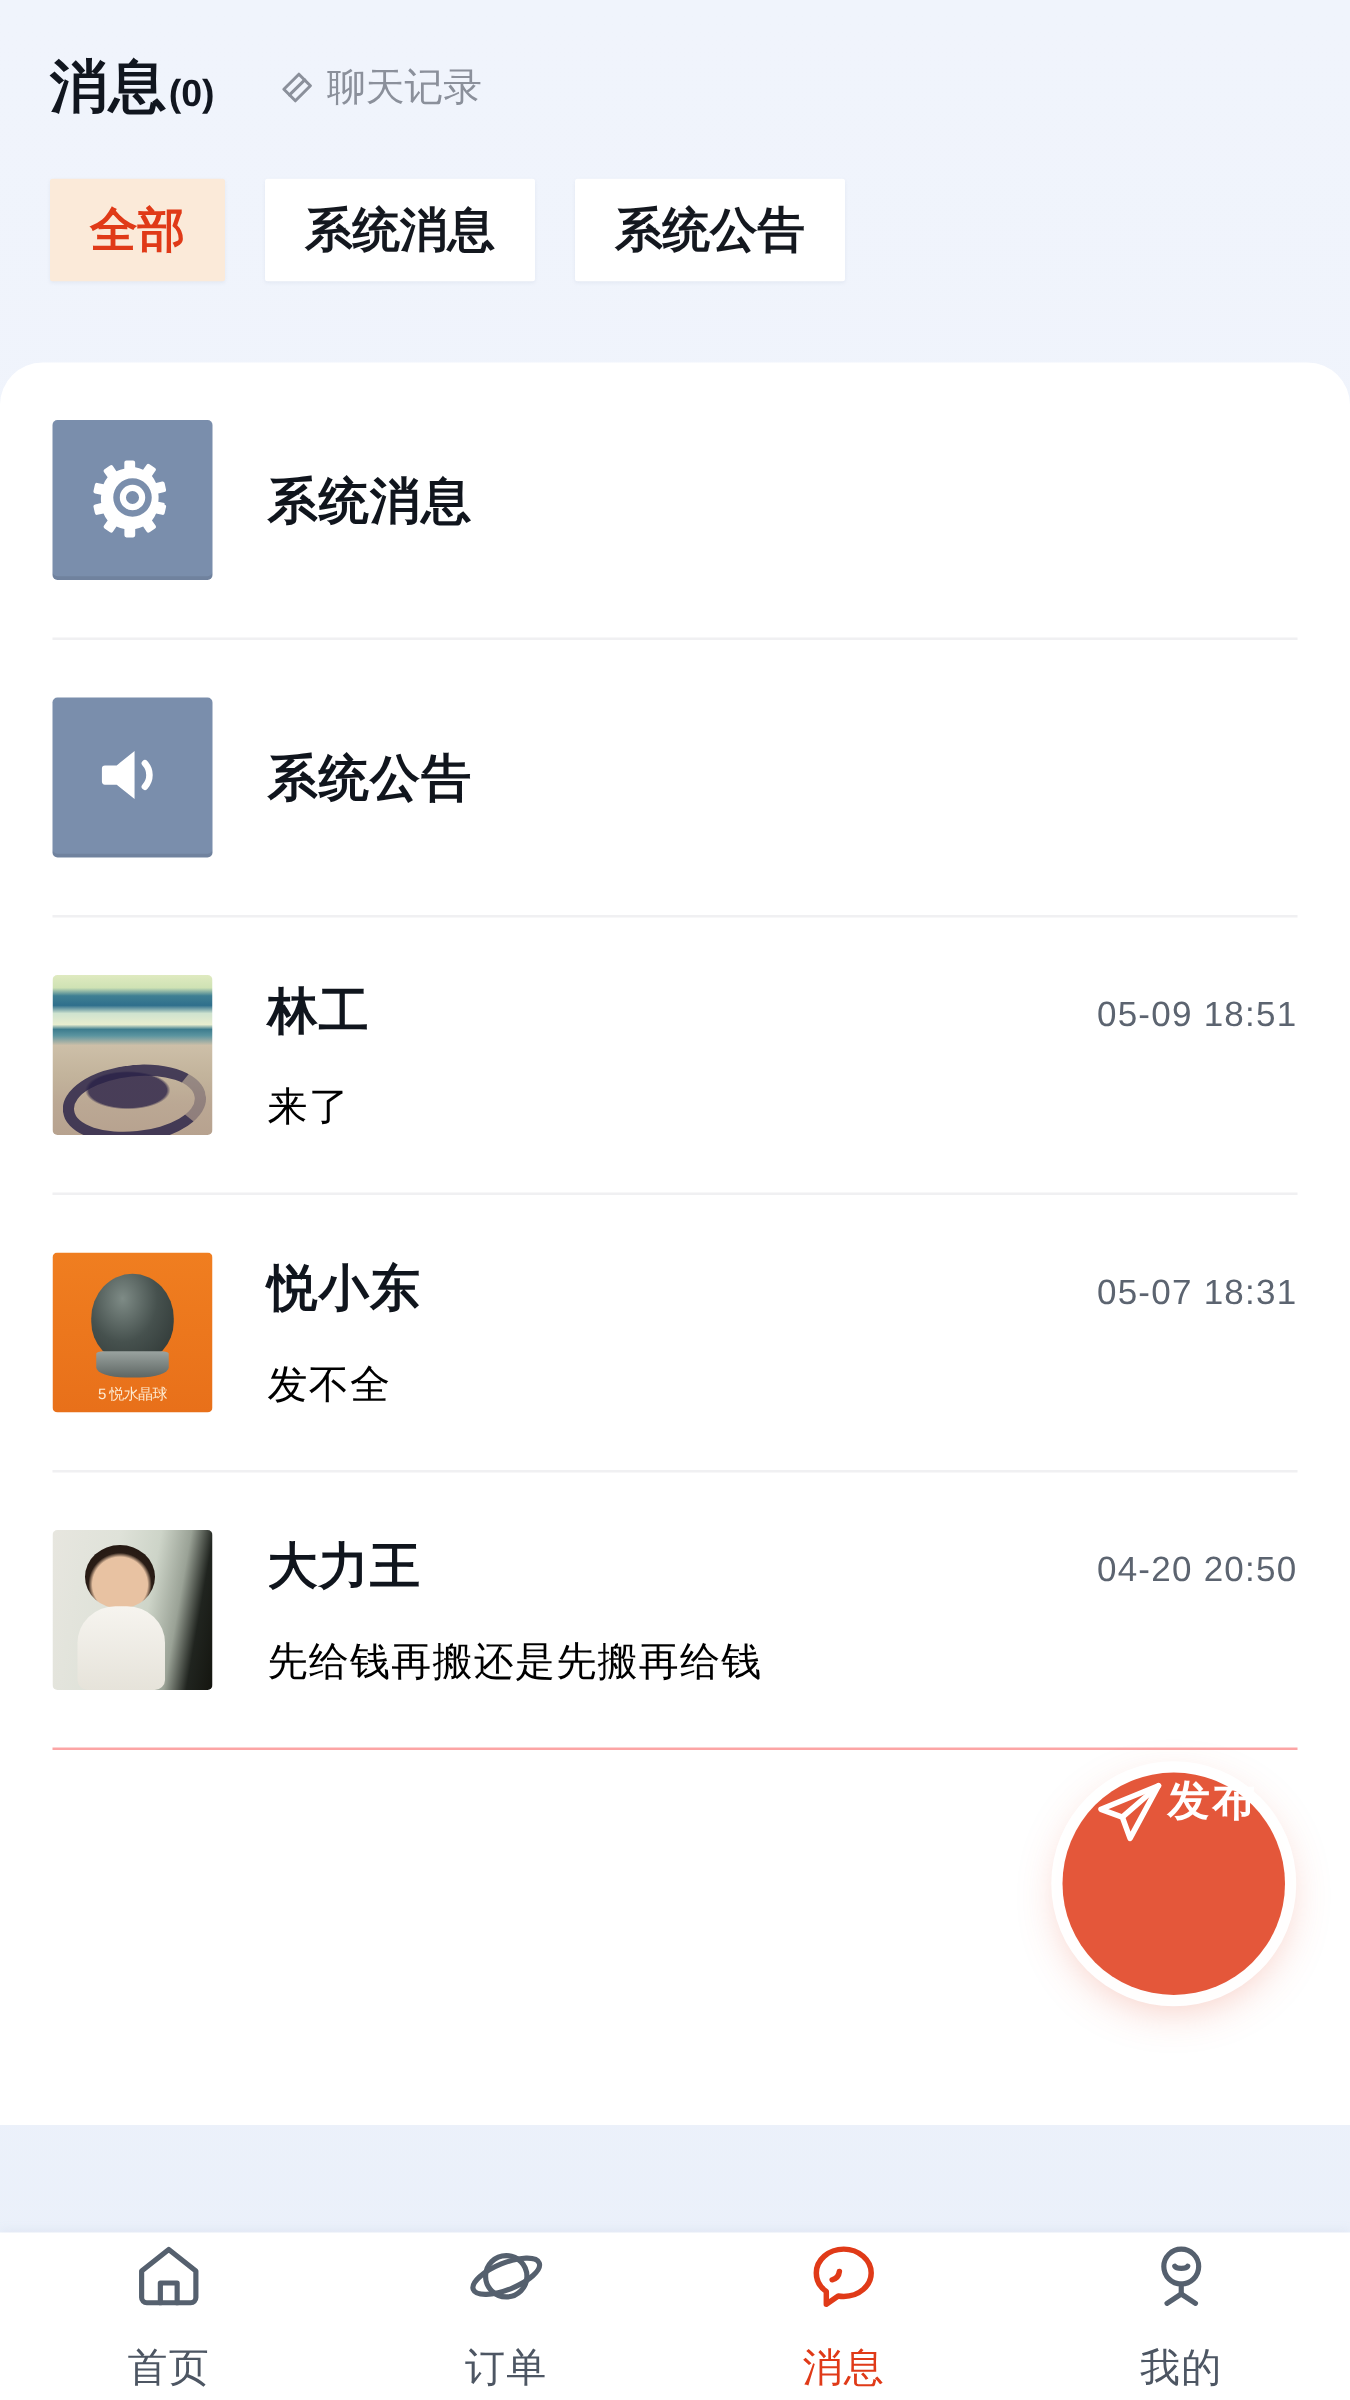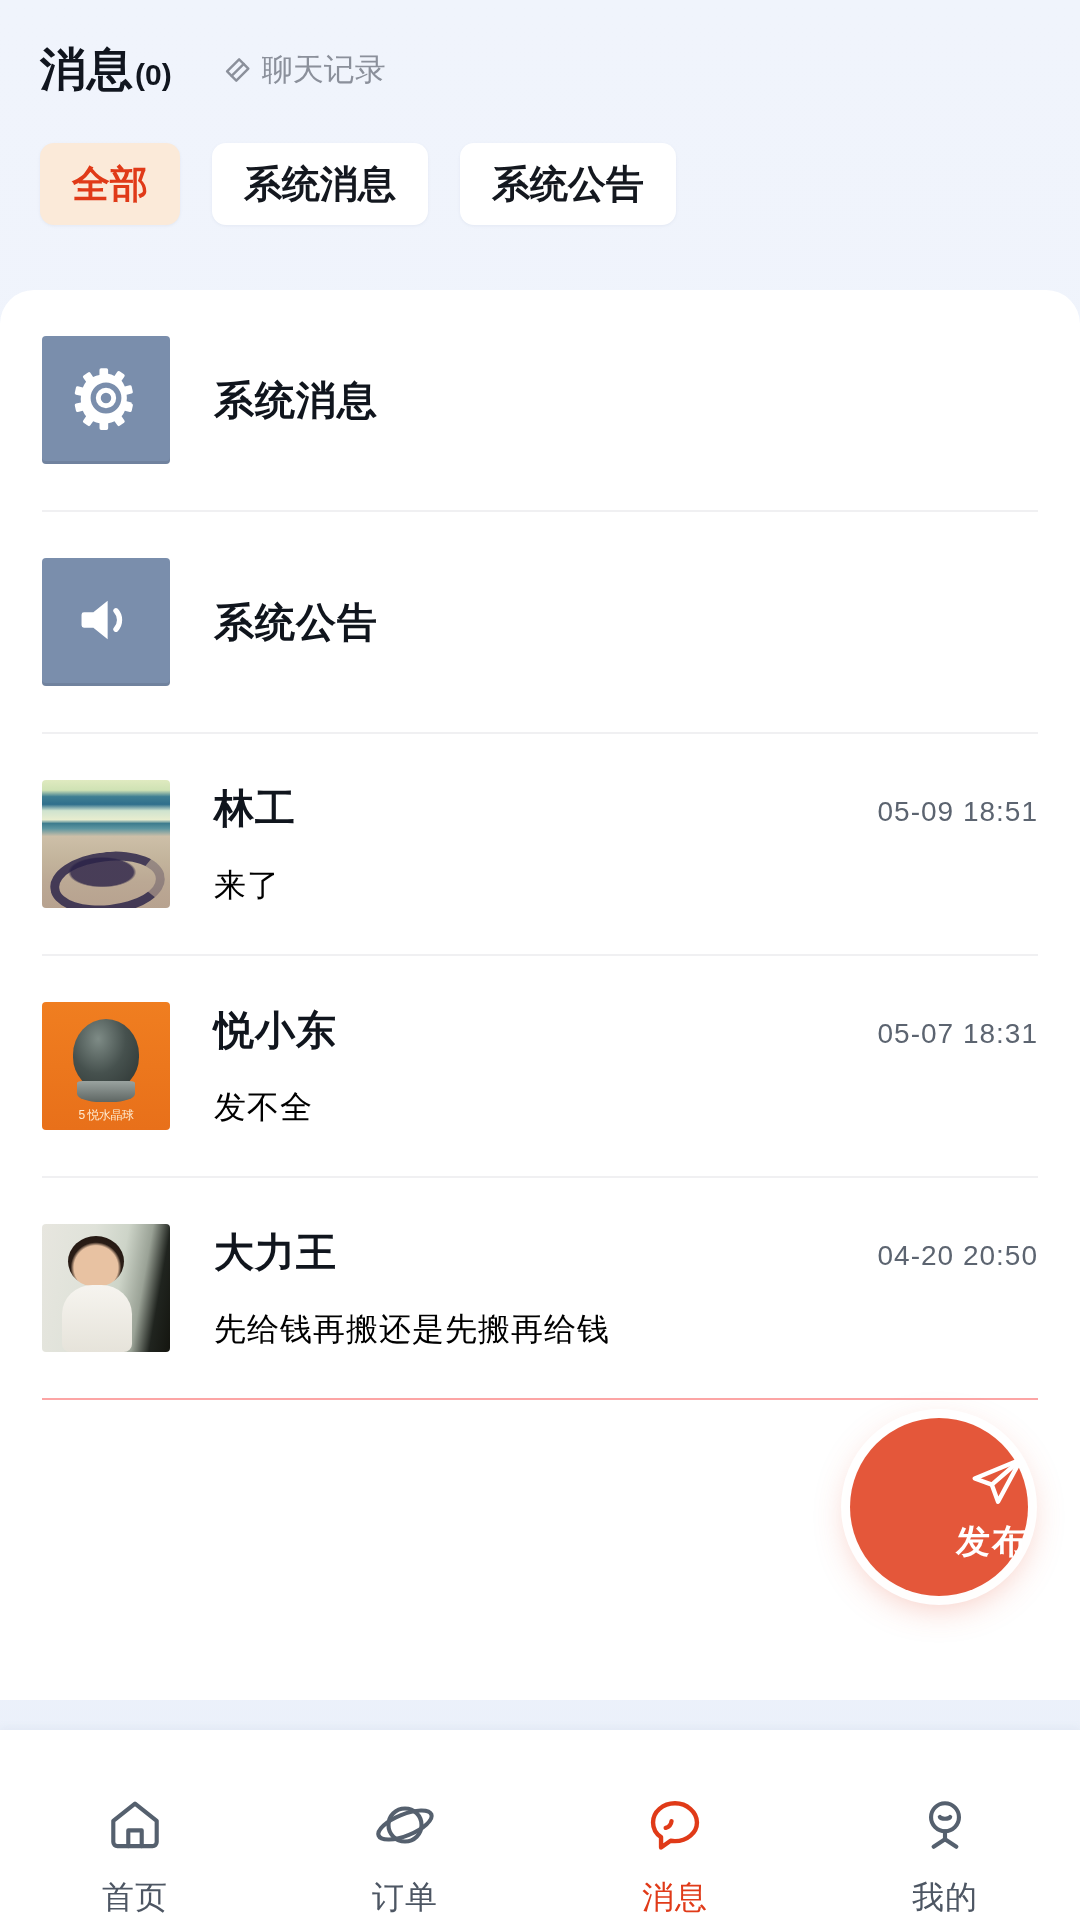--- a/index.html
+++ b/index.html
@@ -33,21 +33,21 @@
   .eraser-icon { width:34px; height:34px; display:block; }
   .clear-unread-label { font-size:31px; color:#8b909b; }
 
   
   .tabs {
     position:absolute; top:143px; left:0; width:1080px; height:90px;
     display:flex; align-items:flex-start; padding-left:40px; gap:32px;
   }
   .tab {
     height:82px; display:flex; align-items:center; justify-content:flex-start;
-    padding:0 32px; border-radius:14px; background:#ffffff;
+    padding:0 32px; border-radius:2px; background:#ffffff;
     font-size:38px; font-weight:bold; color:#14181f; white-space:nowrap;
     box-shadow:0 1px 3px rgba(120,135,170,0.10);
   }
   .tab.active { background:#fbead9; color:#e03a18; }
 
   
   .card {
     position:absolute; top:290px; left:0; width:1080px; height:1410px;
     background:#ffffff; border-radius:34px 34px 0 0;
   }
@@ -137,30 +137,30 @@
     content:""; position:absolute; left:16%; top:48%; width:54%; height:52%;
     background:linear-gradient(180deg,#f6f4ef 0%,#e6e3da 100%);
     border-radius:44% 44% 12% 12%;
   }
 
   
   .fab {
     position:absolute; right:52px; top:1418px;
     width:178px; height:178px; border-radius:50%;
     background:#e4573a;
-    display:flex; flex-direction:column; align-items:flex-end; justify-content:center;
+    display:flex; align-items:flex-start; justify-content:center;
     box-shadow:0 0 0 9px rgba(255,255,255,0.95), 0 10px 34px rgba(228,87,58,0.34);
   }
   .fab svg { width:62px; height:62px; margin-bottom:4px; }
   .fab-label { font-size:34px; color:#ffffff; font-weight:bold; letter-spacing:2px; }
 
   
   .bottom-nav {
-    position:absolute; left:0; bottom:0; width:1080px; height:190px;
-    background:#ffffff; display:flex; align-items:flex-end;
+    position:absolute; left:0; bottom:0; width:1080px; height:134px;
+    background:#ffffff; display:flex; align-items:center;
     box-shadow:0 -2px 8px rgba(140,155,185,0.10);
   }
   .nav-item {
     flex:1; display:flex; flex-direction:column;
     align-items:center; justify-content:center; gap:16px;
   }
   .nav-item svg { width:62px; height:62px; }
   .nav-label { font-size:32px; color:#4d5663; letter-spacing:1px; }
   .nav-item.active .nav-label { color:#e03a18; }
 </style>

